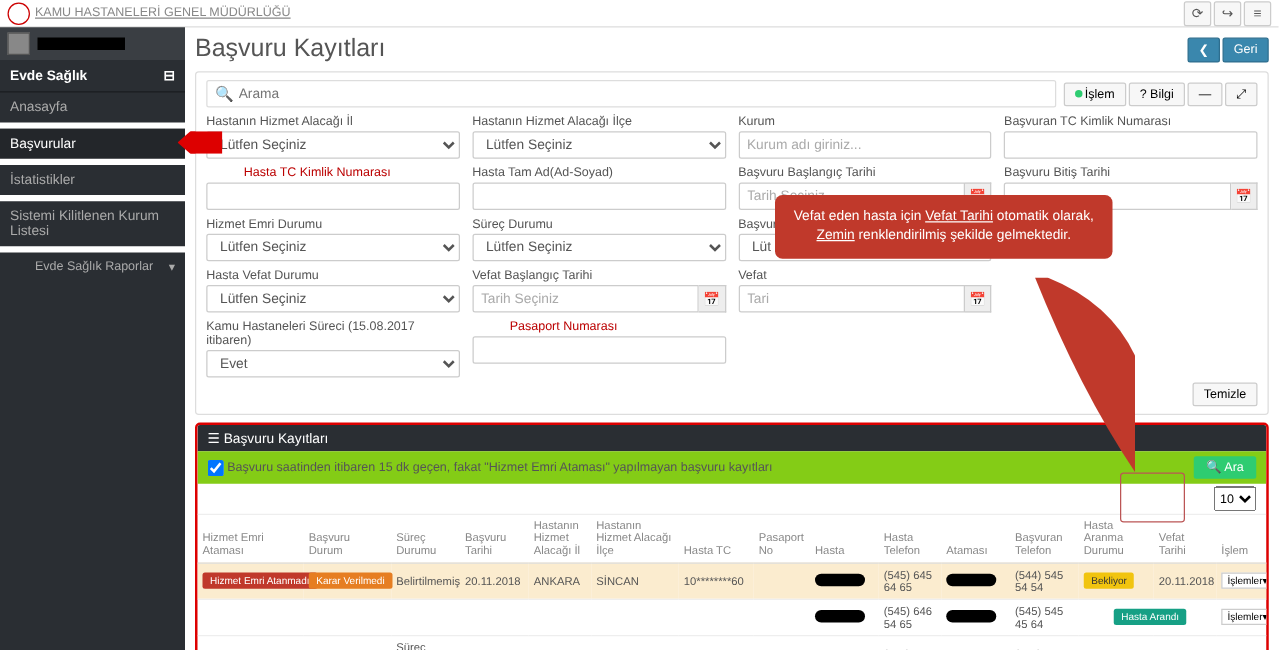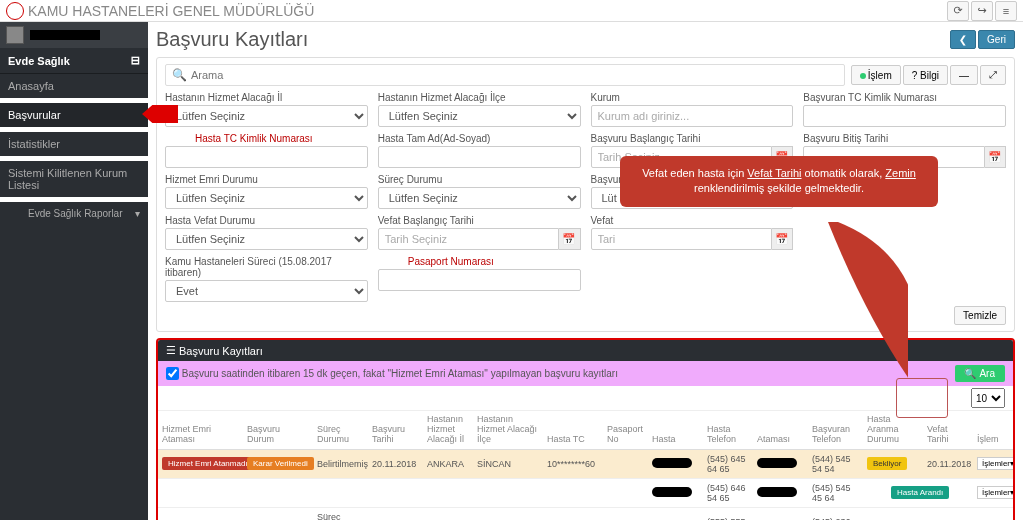--- a/index.html
+++ b/index.html
@@ -1,19 +1,19 @@
 <!DOCTYPE html>
 <html><head>
 <meta charset="utf-8">
 <style>
   * { box-sizing: border-box; margin: 0; padding: 0; font-family: Arial, Helvetica, sans-serif; }
   body { font-size: 11px; color: #555; background: #fff; width: 1023px; height: 520px; overflow: hidden; }
   .topbar { height: 22px; border-bottom: 1px solid #ddd; display: flex; align-items: center; padding: 0 6px; }
   .topbar .logo { width: 18px; height: 18px; border-radius: 50%; border: 1px solid #c00; margin-right: 4px; }
-  .topbar .title { font-size: 14px; color: #888; line-height: 1; }
+  .topbar .title { font-size: 10px; color: #888; line-height: 1; text-decoration: underline; }
   .topbar .right-icons { margin-left: auto; display: flex; gap: 2px; }
   .icon-btn { width: 22px; height: 20px; border: 1px solid #ccc; background: #f7f7f7; display: flex; align-items: center; justify-content: center; font-size: 11px; cursor: pointer; border-radius: 2px; }
   .layout { display: flex; height: calc(100% - 22px); }
   .sidebar { width: 148px; background: #2a2e33; color: #ccc; display: flex; flex-direction: column; font-size: 11px; }
   .user-row { background: #3a3e43; padding: 4px 6px; display: flex; align-items: center; gap: 6px; }
   .user-row .avatar-sq { width: 18px; height: 18px; background: #888; border: 1px solid #555; }
   .user-row .blackbox { width: 70px; height: 10px; background: #000; }
   .menu-head { padding: 6px 8px; font-weight: bold; color: #fff; display: flex; justify-content: space-between; align-items: center; border-bottom: 1px solid #1a1d20; }
   .menu-item { padding: 6px 8px; color: #aaa; cursor: pointer; position: relative; border-bottom: 5px solid #ffffff; }
   .menu-item.active { color: #fff; background: #23262a; }
@@ -36,37 +36,37 @@
   .fcell label { display: block; font-size: 10px; color: #555; margin-bottom: 2px; }
   .fcell label.req { color: #b00; padding-left: 30px; }
   .fcell .inp, .fcell select { width: 100%; height: 22px; border: 1px solid #ccc; border-radius: 2px; padding: 2px 6px; font-size: 11px; background: #fff; color: #555; }
   .fcell .inp::placeholder { color: #aaa; }
   .date-wrap { display: flex; }
   .date-wrap .inp { border-top-right-radius: 0; border-bottom-right-radius: 0; }
   .date-wrap .cal { width: 24px; height: 22px; border: 1px solid #ccc; border-left: none; background: #eee; display: flex; align-items: center; justify-content: center; font-size: 11px; }
   .clear-row { text-align: right; margin-top: 4px; }
   .panel { border: 2px solid #d00; border-radius: 4px; overflow: hidden; }
   .panel-head { background: #2a2e33; color: #fff; padding: 4px 8px; display: flex; align-items: center; font-size: 11px; }
-  .panel-sub { background: #f0abfc; padding: 4px 8px; display: flex; align-items: center; font-size: 10px; }
+  .panel-sub { background: #84cc16; padding: 4px 8px; display: flex; align-items: center; font-size: 10px; }
   .spacer { flex: 1; }
   .ara-btn { background: #2ecc71; color: #fff; border: none; padding: 3px 10px; border-radius: 2px; font-size: 10px; cursor: pointer; }
   .pagesize { text-align: right; padding: 2px 8px; border-bottom: 1px solid #eee; }
   .pagesize select { height: 20px; font-size: 10px; }
   table.grid { width: 100%; border-collapse: collapse; table-layout: fixed; }
   table.grid th { font-size: 9px; font-weight: normal; color: #888; text-align: left; padding: 4px 4px; border-bottom: 1px solid #ddd; vertical-align: bottom; line-height: 1.1; }
   table.grid td { font-size: 9px; padding: 4px 4px; border-bottom: 1px solid #eee; vertical-align: middle; }
   tr.row-death { background: #fbeccf; }
   .badge { display: inline-block; padding: 2px 6px; border-radius: 2px; color: #fff; font-size: 8px; white-space: nowrap; }
   .b-red { background: #c0392b; }
   .b-orange { background: #e67e22; }
   .b-yellow { background: #f1c40f; color: #333; }
   .b-teal { background: #16a085; margin-left: 24px; }
   .redact { display: inline-block; background: #000; height: 10px; border-radius: 5px; }
   .islem-btn { border: 1px solid #ccc; background: #fff; padding: 1px 4px; font-size: 8px; cursor: pointer; white-space: nowrap; }
-  .callout { position: absolute; top: 156px; left: 620px; width: 318px; background: #c0392b; color: #fff; border-radius: 6px; padding: 10px 12px; font-size: 11px; text-align: center; line-height: 1.4; }
+  .callout { position: absolute; top: 156px; left: 620px; width: 270px; background: #c0392b; color: #fff; border-radius: 6px; padding: 10px 12px; font-size: 11px; text-align: center; line-height: 1.4; }
   .callout u { text-decoration: underline; }
   .callout-tail { position: absolute; left: 828px; top: 222px; width: 80px; height: 170px; pointer-events: none; }
   .vefat-col-box { position: absolute; top: 378px; left: 896px; width: 52px; height: 40px; border: 1px solid #b55; border-radius: 3px; pointer-events: none; }
 </style>
 </head>
 <body>
 
 <div class="topbar">
   <div class="logo"></div>
   <div class="title">KAMU HASTANELERİ GENEL

